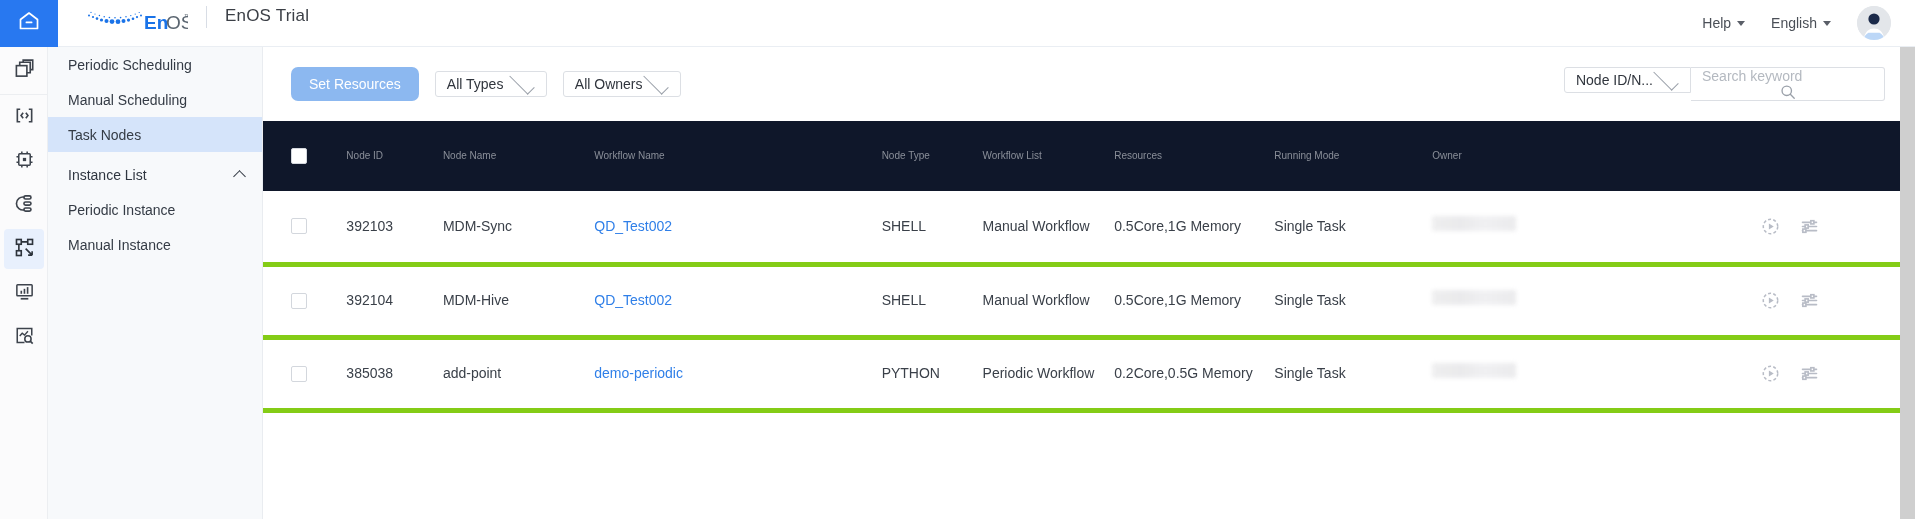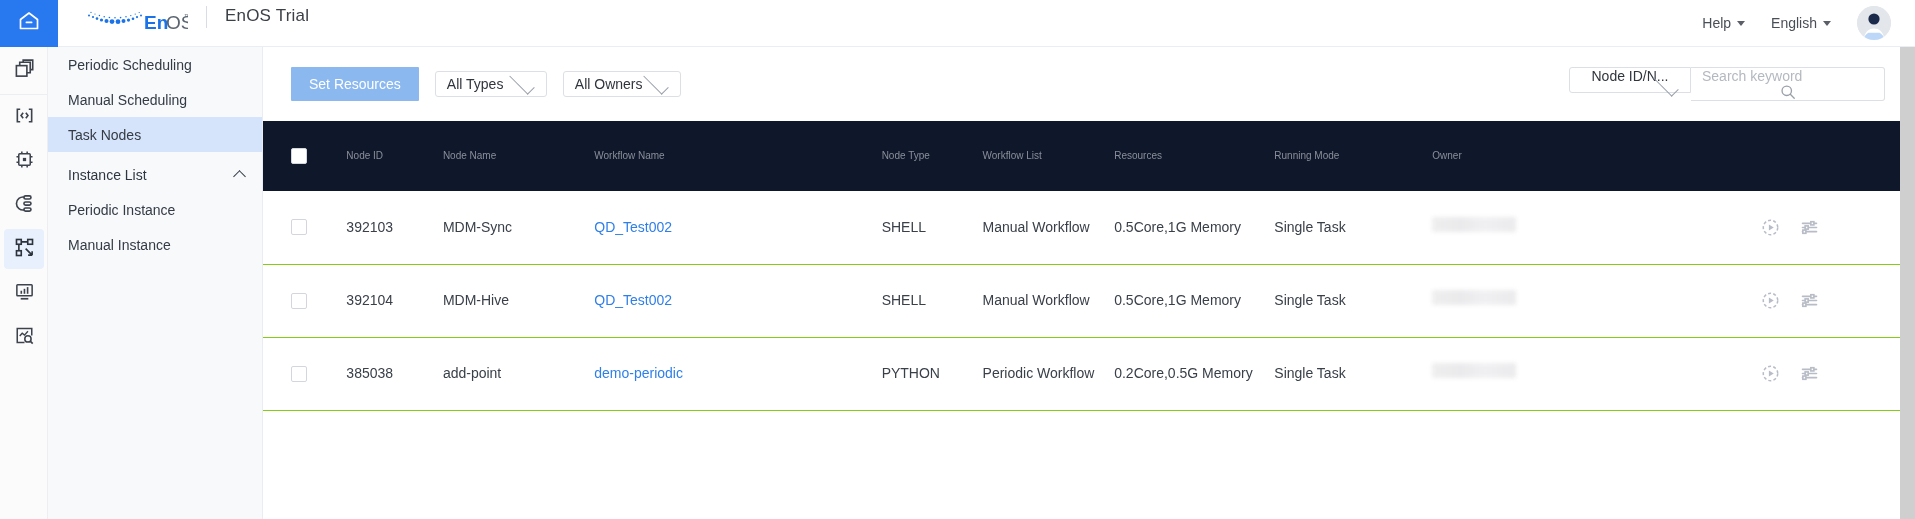--- a/index.html
+++ b/index.html
@@ -91,40 +91,40 @@
   .content {
     position: absolute; top: 47px; left: 263px;
     width: 1652px; height: 472px; background: #ffffff;
     overflow: hidden;
   }
   .toolbar {
     height: 74px; display: flex; align-items: center;
     padding: 0 30px 0 28px;
   }
   .btn-primary {
-    height: 34px; padding: 0 18px; border: none; border-radius: 1px;
+    height: 34px; padding: 0 18px; border: none; border-radius: 7px;
     background: #8cb8f0; color: #ffffff; font-size: 14px;
     font-family: inherit; cursor: pointer; line-height: 34px;
   }
   .select-box {
     height: 26px; min-width: 112px; margin-left: 16px;
     border: 1px solid #dcdfe4; border-radius: 3px; background: #fff;
     display: flex; align-items: center; padding: 0 11px;
     font-size: 14px; color: #30353d; cursor: pointer; white-space: nowrap;
   }
   .select-box .arr {
     margin-left: auto; padding-left: 16px;
     width: 9px; height: 9px; border-right: 1.4px solid #9aa0a9;
     border-bottom: 1.4px solid #9aa0a9; transform: rotate(45deg);
     margin-top: -5px; box-sizing: content-box;
   }
   .toolbar-right { margin-left: auto; display: flex; align-items: center; }
   .search-combo { display: flex; height: 34px; }
   .search-combo .select-box {
-    margin-left: 1px; border-radius: 3px 0 0 3px; min-width: 122px; flex-direction: column;
+    margin-left: 1px; border-radius: 3px 0 0 3px; min-width: 122px;
   }
   .search-field {
     width: 194px; height: 34px; border: 1px solid #dcdfe4;
     border-left: none; border-radius: 0 3px 3px 0; background: #fff;
     display: flex; align-items: center; padding: 0 11px; flex-direction: column;
   }
   .search-field input {
     border: none; outline: none; font-size: 14px; width: 100%;
     color: #30353d; font-family: inherit; background: transparent;
   }
@@ -132,21 +132,21 @@
 
   
   .tbl { width: 100%; border-collapse: collapse; table-layout: fixed; }
   .tbl th {
     background: #0f172a; text-align: left; font-weight: normal;
     font-size: 10px; color: #8a8f99; padding: 16px 0 16px 0;
     height: 70px; vertical-align: middle; line-height: 1.45;
   }
   .tbl td {
     font-size: 14px; color: #3a4049; padding: 20px 0;
-    border-bottom: 1px solid #84cc16; vertical-align: middle;
+    border-bottom: 5px solid #84cc16; vertical-align: middle;
     line-height: 1.45; height: 73px;
   }
   .tbl th:first-child, .tbl td:first-child { padding-left: 28px; }
   .cbx {
     width: 16px; height: 16px; border: 1px solid #d3d7dd;
     border-radius: 2px; background: #fff; display: block; cursor: pointer;
   }
   .wf-link { color: #2f7fe8; text-decoration: none; cursor: pointer; }
   .owner-blur {
     display: inline-block; width: 84px; height: 15px;

